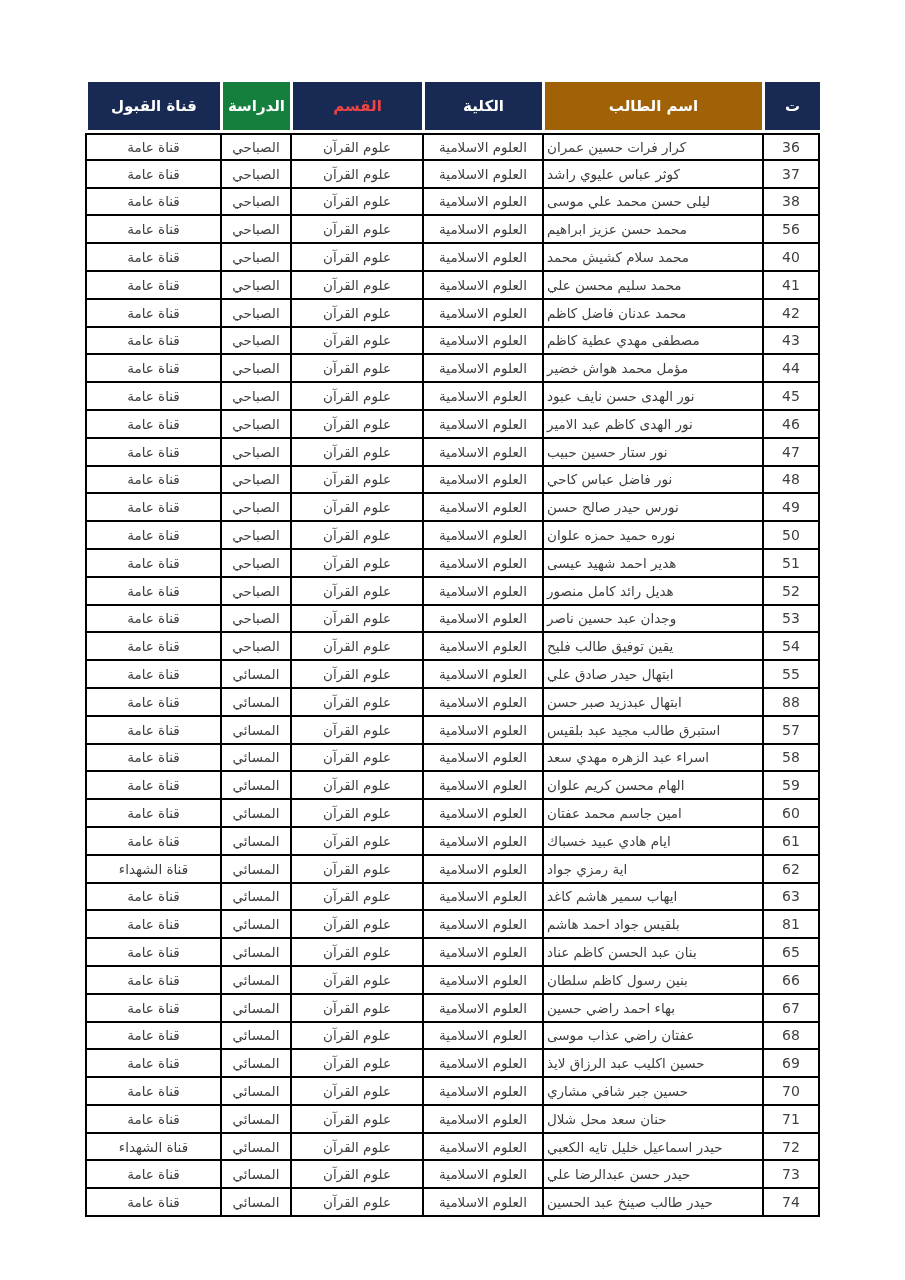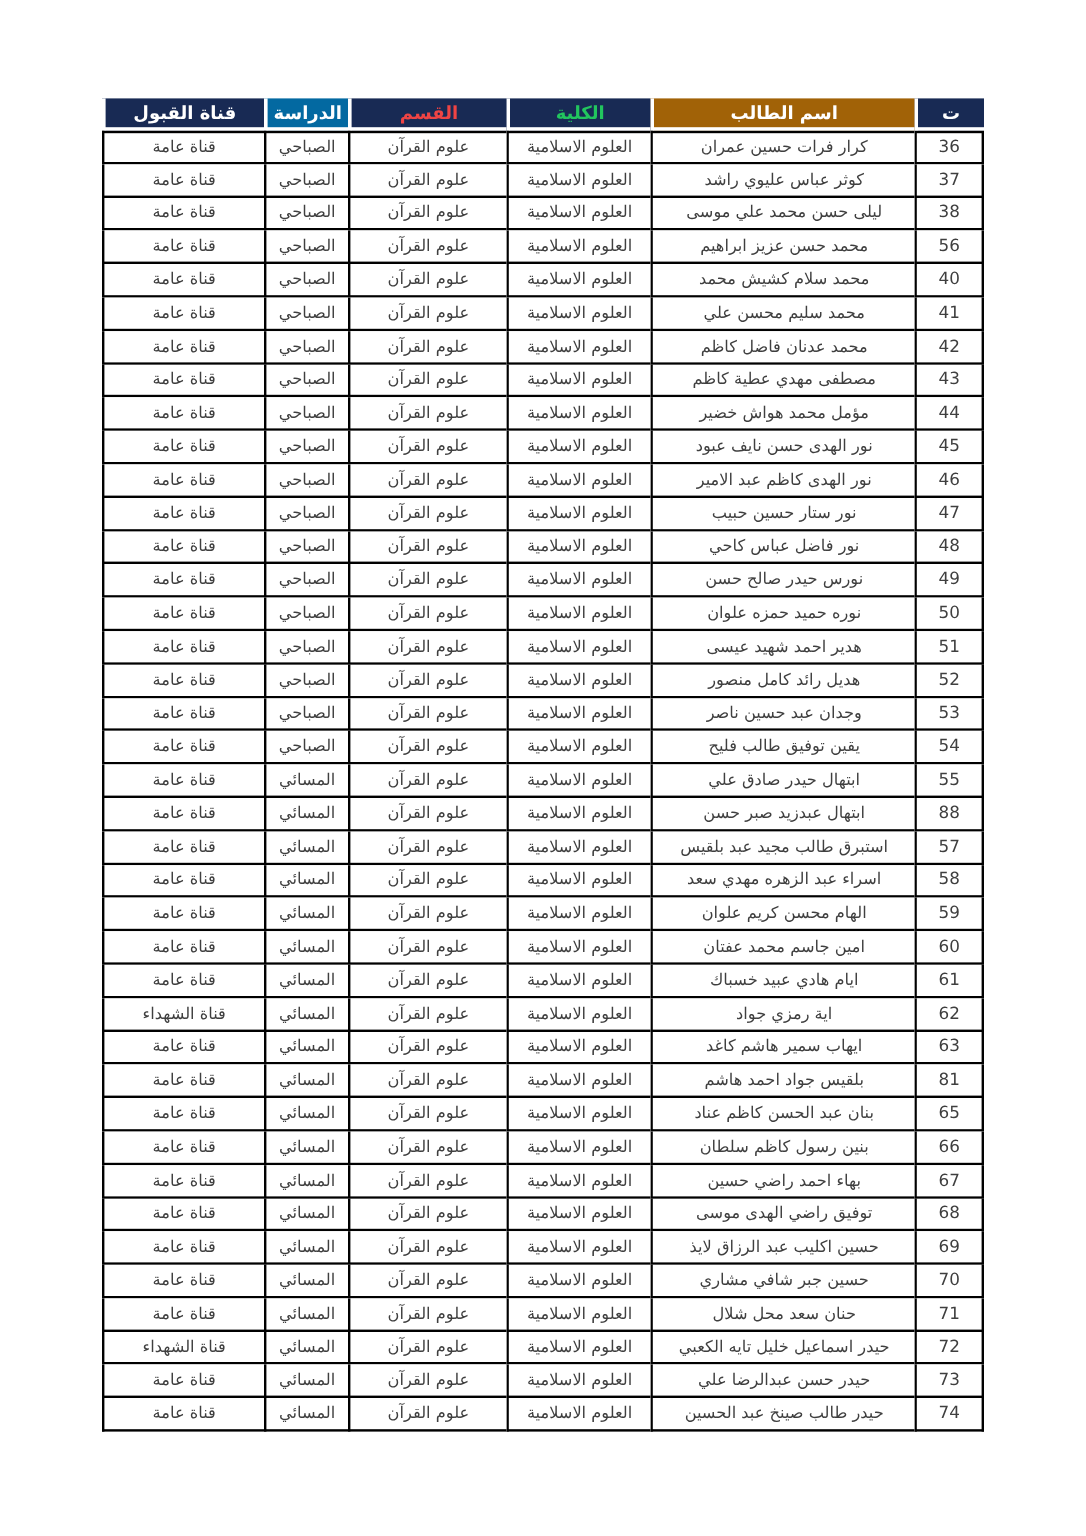--- a/index.html
+++ b/index.html
@@ -25,21 +25,21 @@
   col.c-college{width:120px;}
   col.c-dept{width:132px;}
   col.c-study{width:70px;}
   col.c-channel{width:135px;}
   thead th{
     background:#182a54;
     color:#ffffff;
     font-weight:bold;
     font-size:15px;
     height:27px;
-    padding:3px 2px;
+    padding:15px 2px;
     text-align:center;
     vertical-align:middle;
     border:0;
     border-left:3px solid #ffffff;
     border-bottom:3px solid #ffffff;
     box-sizing:border-box;
   }
   tbody td{
     box-sizing:border-box;
     height:27.8px;
@@ -49,42 +49,42 @@
     text-align:center;
     vertical-align:middle;
     background:#ffffff;
     border-left:2px solid #000000;
     border-bottom:2px solid #000000;
     overflow:hidden;
     white-space:nowrap;
   }
   tbody tr td:first-child{border-right:2px solid #000000;}
   tbody tr:first-child td{border-top:2px solid #000000;}
-  tbody td.cell-name{text-align:center;padding-right:2px;}
+  tbody td.cell-name{text-align:left;padding-right:2px;}
   tbody td.cell-no{font-size:14px;}
 </style>
 </head>
 <body>
 
 <table class="doc-table">
   <colgroup>
     <col class="c-no">
     <col class="c-name">
     <col class="c-college">
     <col class="c-dept">
     <col class="c-study">
     <col class="c-channel">
   </colgroup>
   <thead>
     <tr>
       <th style="background: rgb(24, 42, 84); color: rgb(255, 255, 255);">ت</th>
       <th style="background: #a16207; color: rgb(255, 255, 255);">اسم الطالب</th>
-      <th style="background: rgb(24, 42, 84); color: #22c55e; margin-left: 12px;">الكلية</th>
+      <th style="background: rgb(24, 42, 84); color: #ffffff; margin-left: 12px;">الكلية</th>
       <th style="background: rgb(24, 42, 84); color: #ef4444;">القسم</th>
-      <th style="background: #0369a1; color: rgb(255, 255, 255);">الدراسة</th>
+      <th style="background: #15803d; color: rgb(255, 255, 255);">الدراسة</th>
       <th style="background: rgb(24, 42, 84); color: rgb(255, 255, 255);">قناة القبول</th>
     </tr>
   </thead>
   <tbody>
       <tr>
         <td class="cell-no">36</td>
         <td class="cell-name">كرار فرات حسين عمران</td>
         <td class="cell-college">العلوم الاسلامية</td>
         <td class="cell-dept">علوم القرآن</td>
         <td class="cell-study">الصباحي</td>
@@ -333,21 +333,21 @@
       <tr>
         <td class="cell-no">67</td>
         <td class="cell-name">بهاء احمد راضي حسين</td>
         <td class="cell-college">العلوم الاسلامية</td>
         <td class="cell-dept">علوم القرآن</td>
         <td class="cell-study">المسائي</td>
         <td class="cell-channel">قناة عامة</td>
       </tr>
       <tr>
         <td class="cell-no">68</td>
-        <td class="cell-name">توفيق راضي الهدى موسى</td>
+        <td class="cell-name">عفتان راضي عذاب موسى</td>
         <td class="cell-college">العلوم الاسلامية</td>
         <td class="cell-dept">علوم القرآن</td>
         <td class="cell-study">المسائي</td>
         <td class="cell-channel">قناة عامة</td>
       </tr>
       <tr>
         <td class="cell-no">69</td>
         <td class="cell-name">حسين اكليب عبد الرزاق لايذ</td>
         <td class="cell-college">العلوم الاسلامية</td>
         <td class="cell-dept">علوم القرآن</td>

